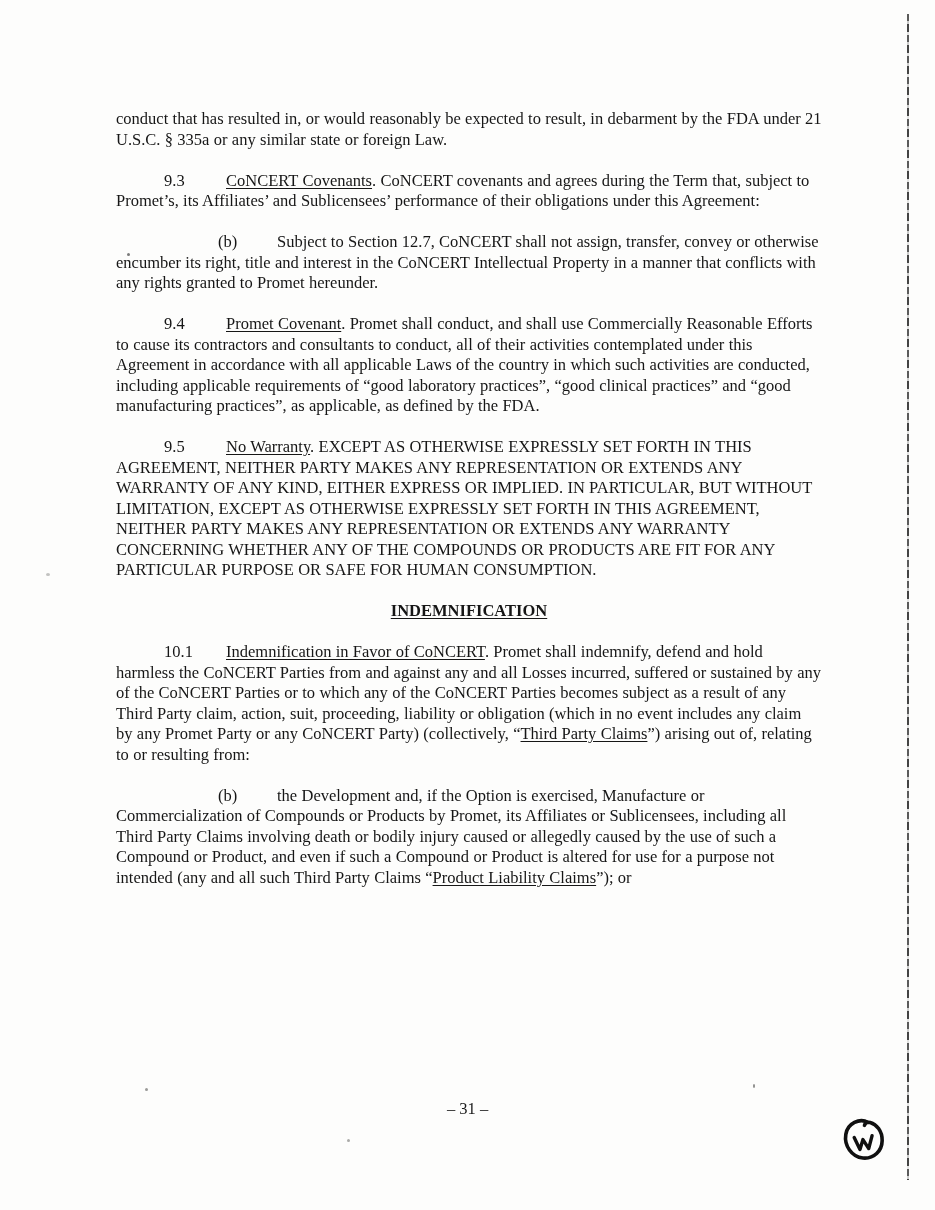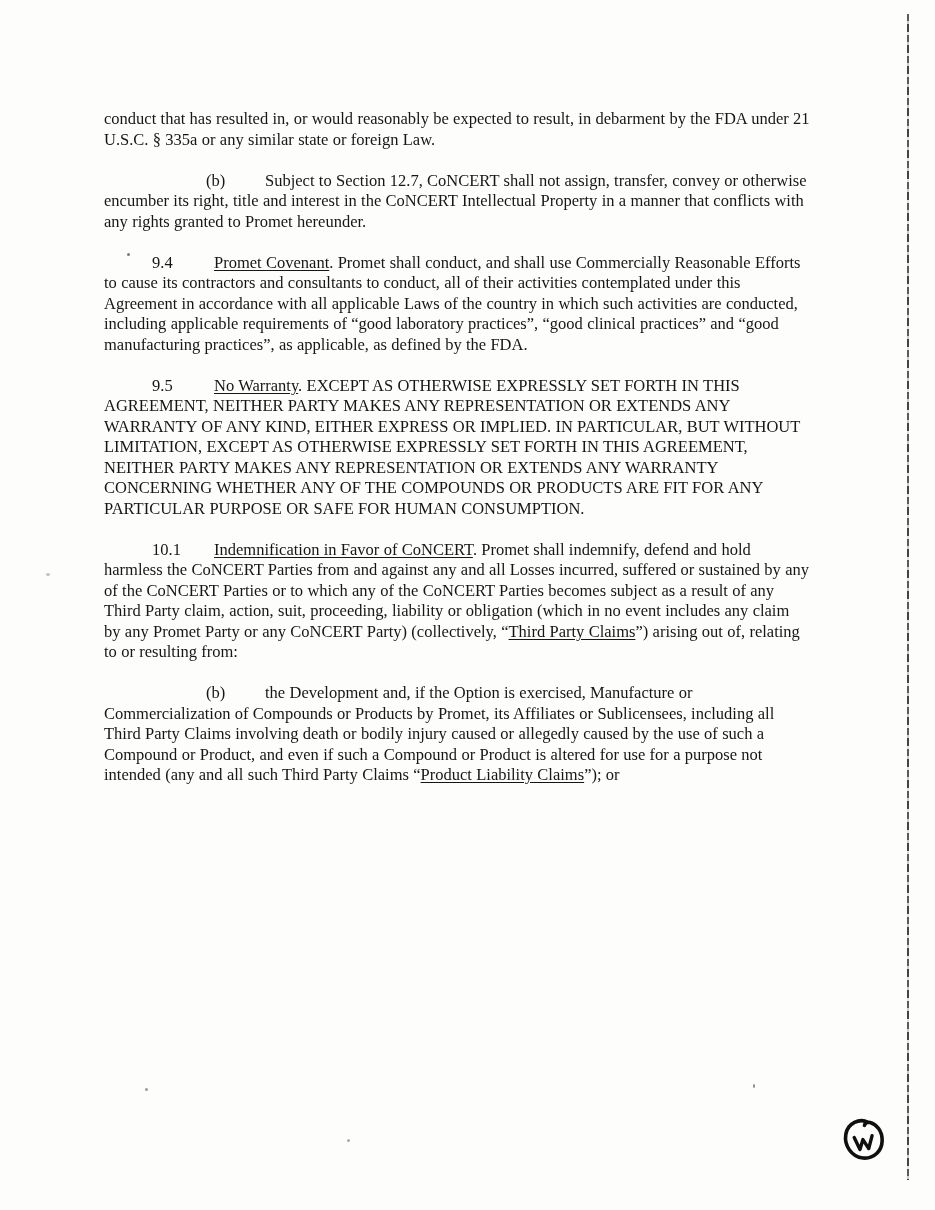--- a/index.html
+++ b/index.html
@@ -10,21 +10,21 @@
   }
   .page {
     position: relative;
     width: 935px; height: 1210px;
     background: #fdfdfc;
     overflow: hidden;
     color: #161616;
   }
   .textblock {
     position: absolute;
-    left: 104px; top: 109px; width: 706px;
+    left: 116px; top: 109px; width: 706px;
     font-size: 16.5px;
     line-height: 20.5px;
     text-align: left;
     word-spacing: 0.2px;
   }
   .para { margin: 0 0 20.5px 0; }
   .para.sec { text-indent: 48px; }
   .para.sub { text-indent: 102px; }
   .lbl { display: inline-block; text-indent: 0; }
   .sec .lbl { width: 62px; }
@@ -65,29 +65,32 @@
 </style>
 </head>
 <body>
 
 <div class="page">
 
   <div class="scanline"></div>
 
   <div class="textblock">
       <p class="para plain"><span>conduct that has resulted in, or would reasonably be expected to result, in debarment by the FDA under 21 U.S.C. § 335a or any similar state or foreign Law.</span></p>
+      <p class="para sec"><span class="lbl">9.3</span><span class="u">CoNCERT Covenants</span><span>.  CoNCERT covenants and agrees during the Term that, subject to Promet’s, its Affiliates’ and Sublicensees’ performance of their obligations under this Agreement:</span></p>
       <p class="para sub"><span class="lbl">(b)</span><span>Subject to Section 12.7, CoNCERT shall not assign, transfer, convey or otherwise encumber its right, title and interest in the CoNCERT Intellectual Property in a manner that conflicts with any rights granted to Promet hereunder.</span></p>
       <p class="para sec"><span class="lbl">9.4</span><span class="u">Promet Covenant</span><span>.  Promet shall conduct, and shall use Commercially Reasonable Efforts to cause its contractors and consultants to conduct, all of their activities contemplated under this Agreement in accordance with all applicable Laws of the country in which such activities are conducted, including applicable requirements of “good laboratory practices”, “good clinical practices” and “good manufacturing practices”, as applicable, as defined by the FDA.</span></p>
       <p class="para sec"><span class="lbl">9.5</span><span class="u">No Warranty</span><span>.  EXCEPT AS OTHERWISE EXPRESSLY SET FORTH IN THIS AGREEMENT, NEITHER PARTY MAKES ANY REPRESENTATION OR EXTENDS ANY WARRANTY OF ANY KIND, EITHER EXPRESS OR IMPLIED.  IN PARTICULAR, BUT WITHOUT LIMITATION, EXCEPT AS OTHERWISE EXPRESSLY SET FORTH IN THIS AGREEMENT, NEITHER PARTY MAKES ANY REPRESENTATION OR EXTENDS ANY WARRANTY CONCERNING WHETHER ANY OF THE COMPOUNDS OR PRODUCTS ARE FIT FOR ANY PARTICULAR PURPOSE OR SAFE FOR HUMAN CONSUMPTION.</span></p>
       <div class="heading-block">
+        <div class="heading-line">INDEMNIFICATION</div>
       </div>
       <p class="para sec"><span class="lbl">10.1</span><span class="u">Indemnification in Favor of CoNCERT</span><span>.  Promet shall indemnify, defend and hold harmless the CoNCERT Parties from and against any and all Losses incurred, suffered or sustained by any of the CoNCERT Parties or to which any of the CoNCERT Parties becomes subject as a result of any Third Party claim, action, suit, proceeding, liability or obligation (which in no event includes any claim by any Promet Party or any CoNCERT Party) (collectively, “</span><span class="u">Third Party Claims</span><span>”) arising out of, relating to or resulting from:</span></p>
       <p class="para sub"><span class="lbl">(b)</span><span>the Development and, if the Option is exercised, Manufacture or Commercialization of Compounds or Products by Promet, its Affiliates or Sublicensees, including all Third Party Claims involving death or bodily injury caused or allegedly caused by the use of such a Compound or Product, and even if such a Compound or Product is altered for use for a purpose not intended (any and all such Third Party Claims “</span><span class="u">Product Liability Claims</span><span>”); or</span></p>
     </div>
 
+  <div class="footer">– 31 –</div>
 
   <svg class="mark" width="46" height="48" viewBox="0 0 46 48" aria-hidden="true">
     <path d="M29 7 C21 1.5 8.5 5.5 5.5 16.5 C2.5 27.5 9 39.5 20 41.8 C31 44 39.8 36.5 41 26.5 C42.2 17 37 9.5 31 7.2 C28 6.2 25.8 7.2 25 9.5" fill="none" stroke="#101010" stroke-width="3.6" stroke-linecap="round"></path>
     <path d="M13.5 20.5 L18 33 L22 23.5 L26.8 33 L31.5 20.5" fill="none" stroke="#101010" stroke-width="3.4" stroke-linecap="round" stroke-linejoin="round"></path>
   </svg>
 
   <div class="speck s1"></div>
   <div class="speck s2"></div>
   <div class="speck s3"></div>
   <div class="speck s4"></div>

